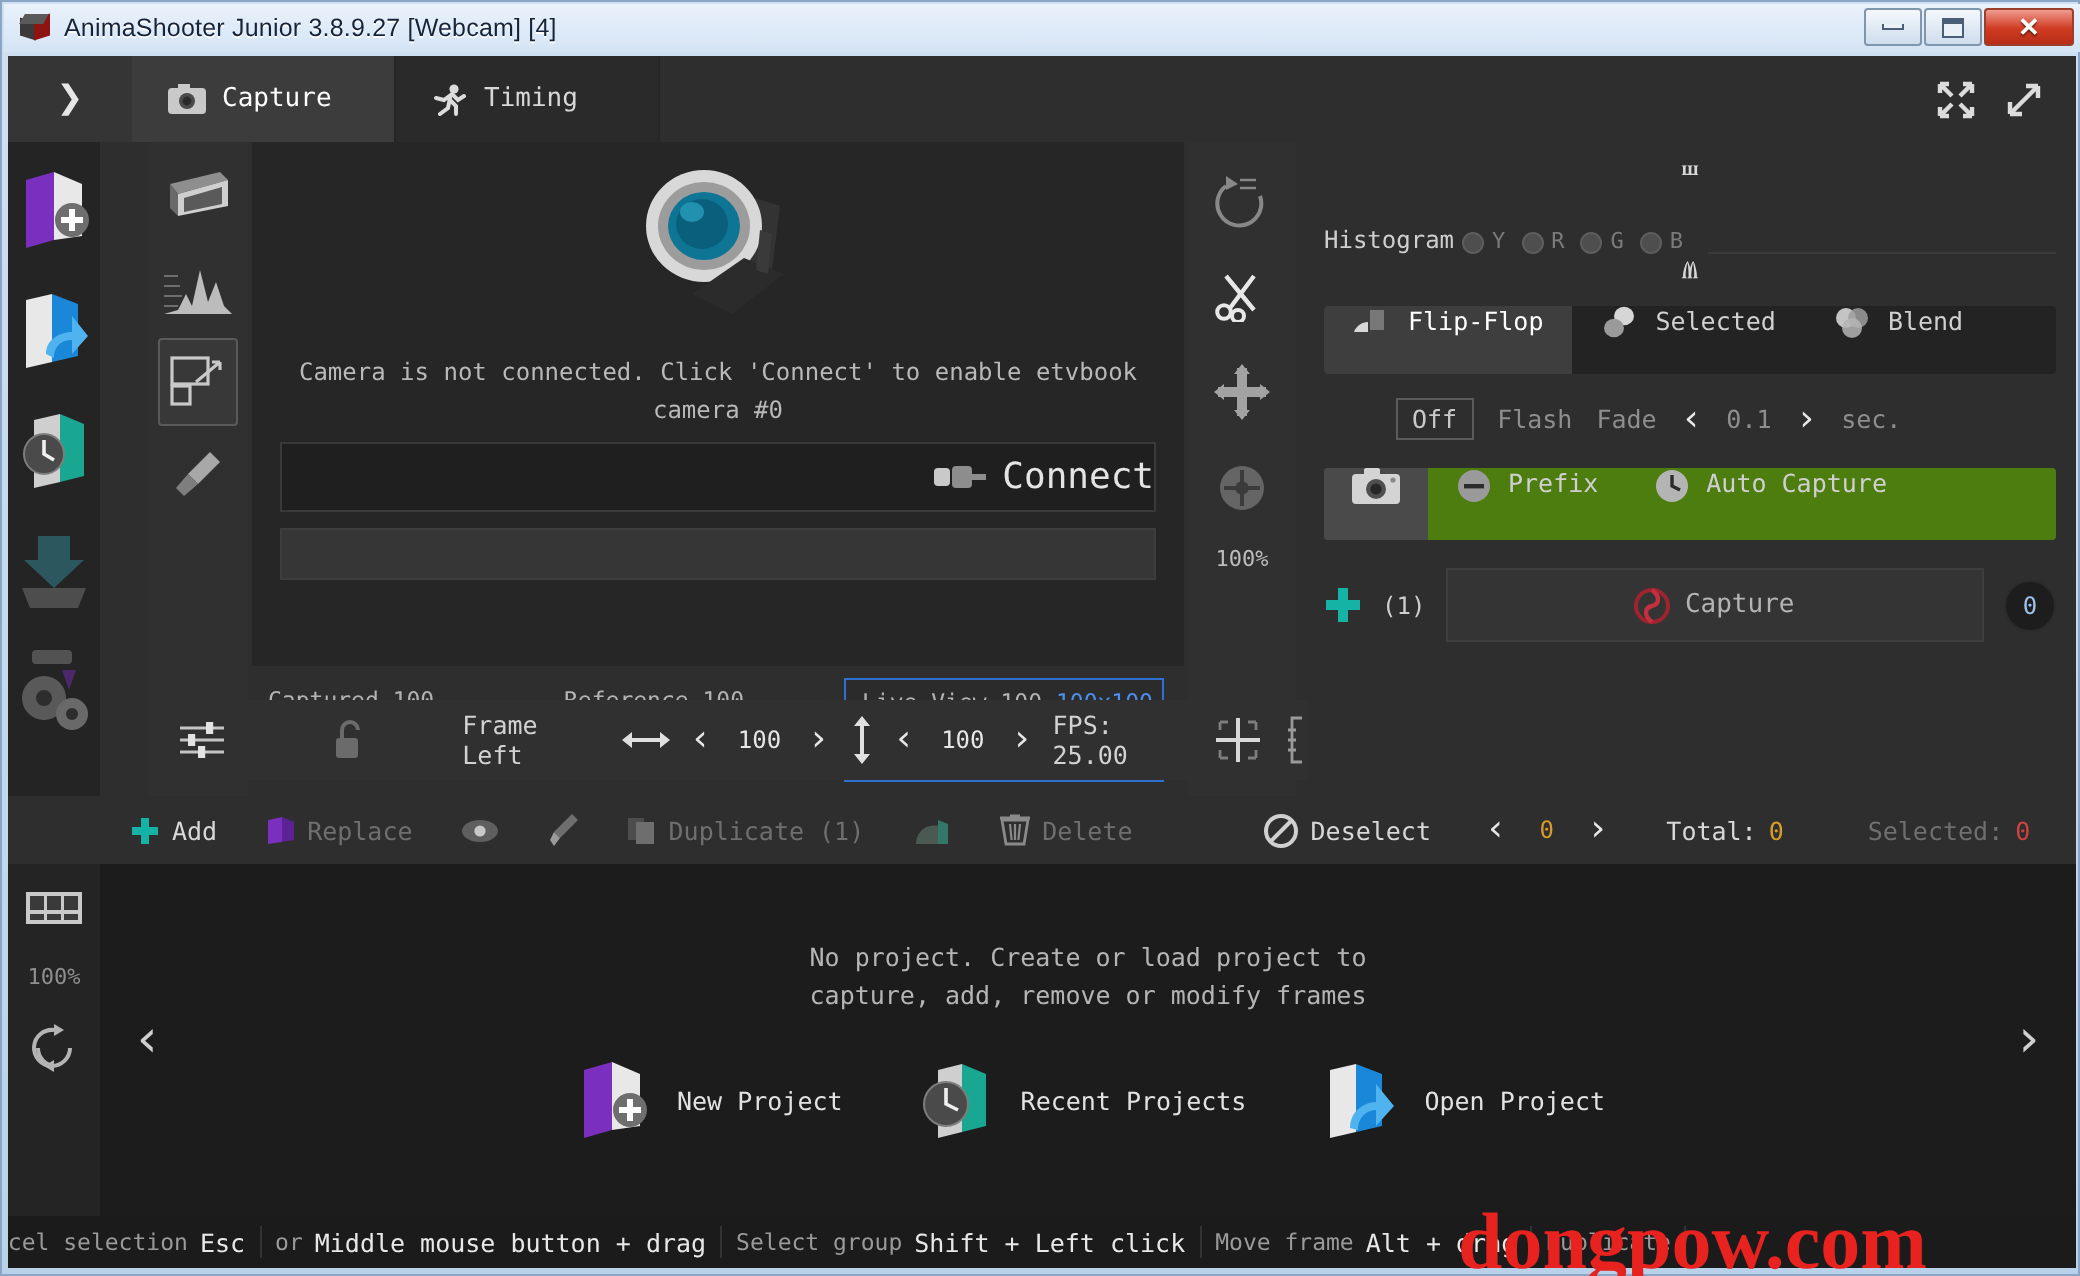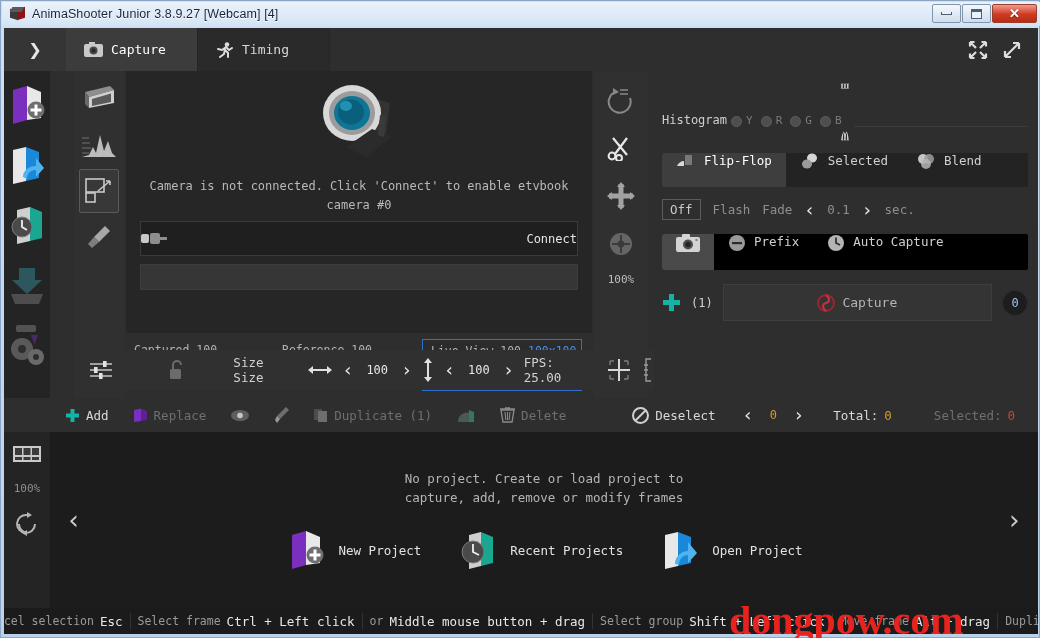--- a/index.html
+++ b/index.html
@@ -113,22 +113,22 @@
     background:#262626;
   }
   .cam-icon { position:absolute; left:50%; top:8px; transform:translateX(-50%); }
   .cam-msg {
     position:absolute; left:14px; right:14px; top:106px;
     text-align:center; color:#b9b9b9; font-size:12px; line-height:19px;
   }
   .connect-btn {
     position:absolute; left:14px; right:14px; top:150px; height:35px;
     background:#1f1f1f; border:1px solid #3a3a3a;
-    display:flex; align-items:center; justify-content:space-between; gap:8px;
-    color:#e4e4e4; font-size:12px;
+    display:flex; align-items:center; justify-content:flex-end; gap:8px;
+    color:#e4e4e4; font-size:18px;
   }
   .dim-strip {
     position:absolute; left:14px; right:14px; top:193px; height:26px;
     background:#363636; border:1px solid #3d3d3d;
   }
 
   .vp-right {
     position:absolute; left:590px; top:0; width:54px; height:327px;
     background:#303030; display:flex; flex-direction:column; align-items:center;
     padding-top:10px; gap:10px;
@@ -187,25 +187,25 @@
   .histline { flex:1; height:1px; background:#3b3b3b; margin-left:4px; }
 
   .segtabs {
     display:flex; margin-top:4px; height:34px; background:#232323; border-radius:2px; overflow:hidden;
   }
   .segtab {
     display:flex; align-items:flex-start; gap:8px; padding:0 14px; color:#d0d0d0; font-size:12.5px;
   }
   .segtab.active { background:#3e3e3e; color:#fff; }
 
-  .offrow { display:flex; align-items:center; gap:12px; margin-top:12px; color:#8e8e8e; font-size:12.5px; }
+  .offrow { display:flex; align-items:center; gap:12px; margin-top:12px; color:#8e8e8e; font-size:12.5px;margin-left:36px; }
   .offbox { padding:2px 7px; border:1px solid #5b5b5b; color:#c9c9c9; }
 
   .camtabs {
-    display:flex; margin-top:14px; height:36px; background:#000000; border-radius:2px; overflow:hidden;
+    display:flex; margin-top:14px; height:36px; background:#4d7c0f; border-radius:2px; overflow:hidden;
   }
   .camtabs .segtab.active { background:#4a4a4a; }
 
   .capturerow { display:flex; align-items:center; gap:10px; margin-top:14px; }
   .plus-count { color:#cfcfcf; font-size:12px; }
   .capture-btn {
     flex:1; height:37px; background:#343434; border:1px solid #3e3e3e;
     display:flex; align-items:center; justify-content:center; gap:7px;
     color:#b4b4b4; font-size:13px;
   }
@@ -618,21 +618,21 @@
         </svg>
       </span>
       <span style="width:36px"></span>
       <span>
         <svg width="16" height="20" viewBox="0 0 16 20">
           <path d="M4 9 L4 5 A4 4 0 0 1 12 5" stroke="#6b6b6b" stroke-width="2" fill="none"></path>
           <rect x="1" y="9" width="11" height="10" rx="1.6" fill="#6b6b6b"></rect>
         </svg>
       </span>
       <span style="width:30px"></span>
-      <span>Size Size</span>
+      <span>Frame Left</span>
       <span>
         <svg width="24" height="12" viewBox="0 0 24 12">
               <path d="M4 6 L20 6" stroke="#e0e0e0" stroke-width="2"></path>
               <path d="M0 6 L5 2 L5 10 Z M24 6 L19 2 L19 10 Z" fill="#e0e0e0"></path>
             </svg>
       </span>
       <span class="chev">‹</span>
       <span class="numbox">100</span>
       <span class="chev">›</span>
       <span>
@@ -809,24 +809,20 @@
       </div>
     </div>
   </div>
 
   <div class="statusbar">
     <div class="sb-seg first">
       <span>ncel selection</span>
       <span class="key">Esc</span>
     </div>
     <div class="sb-seg">
-      <span>Select frame</span>
-      <span class="key">Ctrl + Left click</span>
-    </div>
-    <div class="sb-seg">
       <span>or</span>
       <span class="key">Middle mouse button + drag</span>
     </div>
     <div class="sb-seg">
       <span>Select group</span>
       <span class="key">Shift + Left click</span>
     </div>
     <div class="sb-seg">
       <span>Move frame</span>
       <span class="key">Alt + drag</span>

